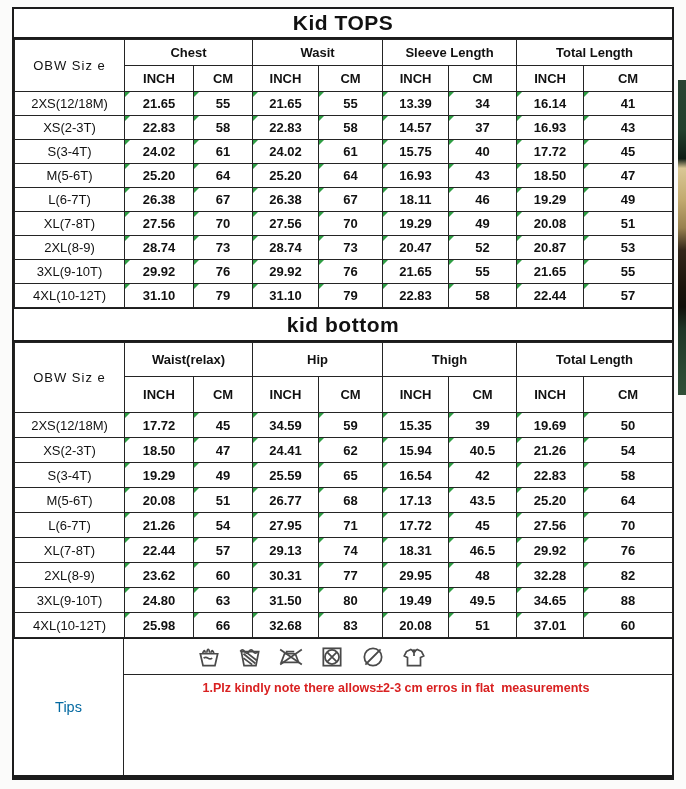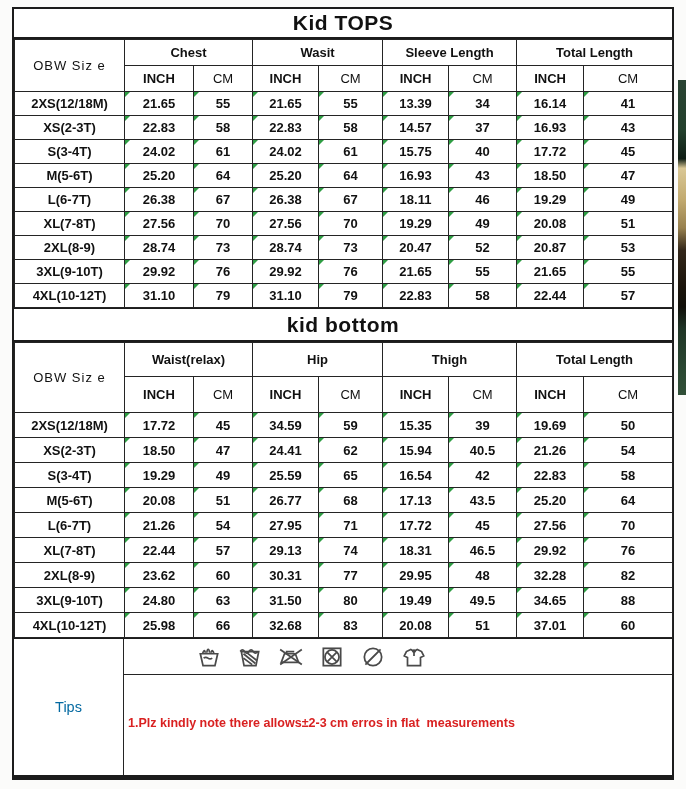--- a/index.html
+++ b/index.html
@@ -21,30 +21,30 @@
   .title-bottom { height:34px; border-top:1px solid #1c1c1c; }
 
   table.size-table { width:100%; border-collapse:collapse; table-layout:fixed; flex:0 0 auto; }
   table.size-table th, table.size-table td {
     border:1.5px solid #242424; text-align:center; vertical-align:middle;
     font-size:13px; color:#111; overflow:hidden; white-space:nowrap;
   }
   .group-head { font-weight:bold; font-size:14.5px; }
   .size-head  { font-weight:normal; font-size:14.5px; letter-spacing:1px; }
   .unit-inch  { font-weight:bold; color:#28288c; }
-  .unit-cm    { font-weight:normal; color:#151515;margin-top:24px; }
+  .unit-cm    { font-weight:bold; color:#151515;margin-top:24px; }
 
   #tops-table thead tr.grp  { height:26px; }
   #tops-table thead tr.unt  { height:26px; }
   #tops-table tbody tr      { height:24px; }
   #bottom-table thead tr.grp { height:34px; }
   #bottom-table thead tr.unt { height:36px; }
   #bottom-table tbody tr     { height:25px; }
 
-  td.size-cell { font-weight:bold; font-size:13px;margin-top:16px; }
+  td.size-cell { font-weight:normal; font-size:13px;margin-top:16px; }
   td.inch-cell { font-weight:bold; color:#28288c; position:relative; }
   td.cm-cell   { font-weight:bold; color:#151515; position:relative; }
   td.inch-cell::before, td.cm-cell::before {
     content:""; position:absolute; top:0; left:0; width:0; height:0;
     border-top:5px solid #2f9e44; border-right:5px solid transparent;
   }
 
   .tips-row { flex:1 1 auto; display:flex; border-top:1px solid #1c1c1c; }
   .tips-label {
     flex:0 0 110px; border-right:1.5px solid #242424;
@@ -52,21 +52,21 @@
     font-size:14.5px; color:#0369a1;
   }
   .tips-content { flex:1 1 auto; display:flex; flex-direction:column; }
   .icons-row {
     flex:0 0 36px; border-bottom:1.5px solid #242424;
     display:flex; align-items:center; gap:15px; padding-left:72px;
   }
   .care-icon { width:26px; height:26px; display:inline-flex; }
   .care-icon svg { width:100%; height:100%; stroke:#4a4a4a; fill:none; stroke-width:1.6; }
   .tips-text {
-    flex:1 1 auto; display:flex; flex-direction:column; justify-content:center;
+    flex:1 1 auto; display:flex; flex-direction:row; justify-content:center;
     padding:4px 8px 8px 4px; color:#d92121; font-weight:bold; font-size:12.5px;
     line-height:1.5;
   }
   .tip-line { white-space:pre-wrap; }
 
   .photo-strip {
     position:absolute; right:0; top:80px; width:8px; height:315px;
     background:linear-gradient(to bottom,
       #2a4433 0%, #23402c 16%, #16291d 22%, #0e1d13 25%,
       #d9c795 28%, #c2aa6f 38%, #97804e 47%,

